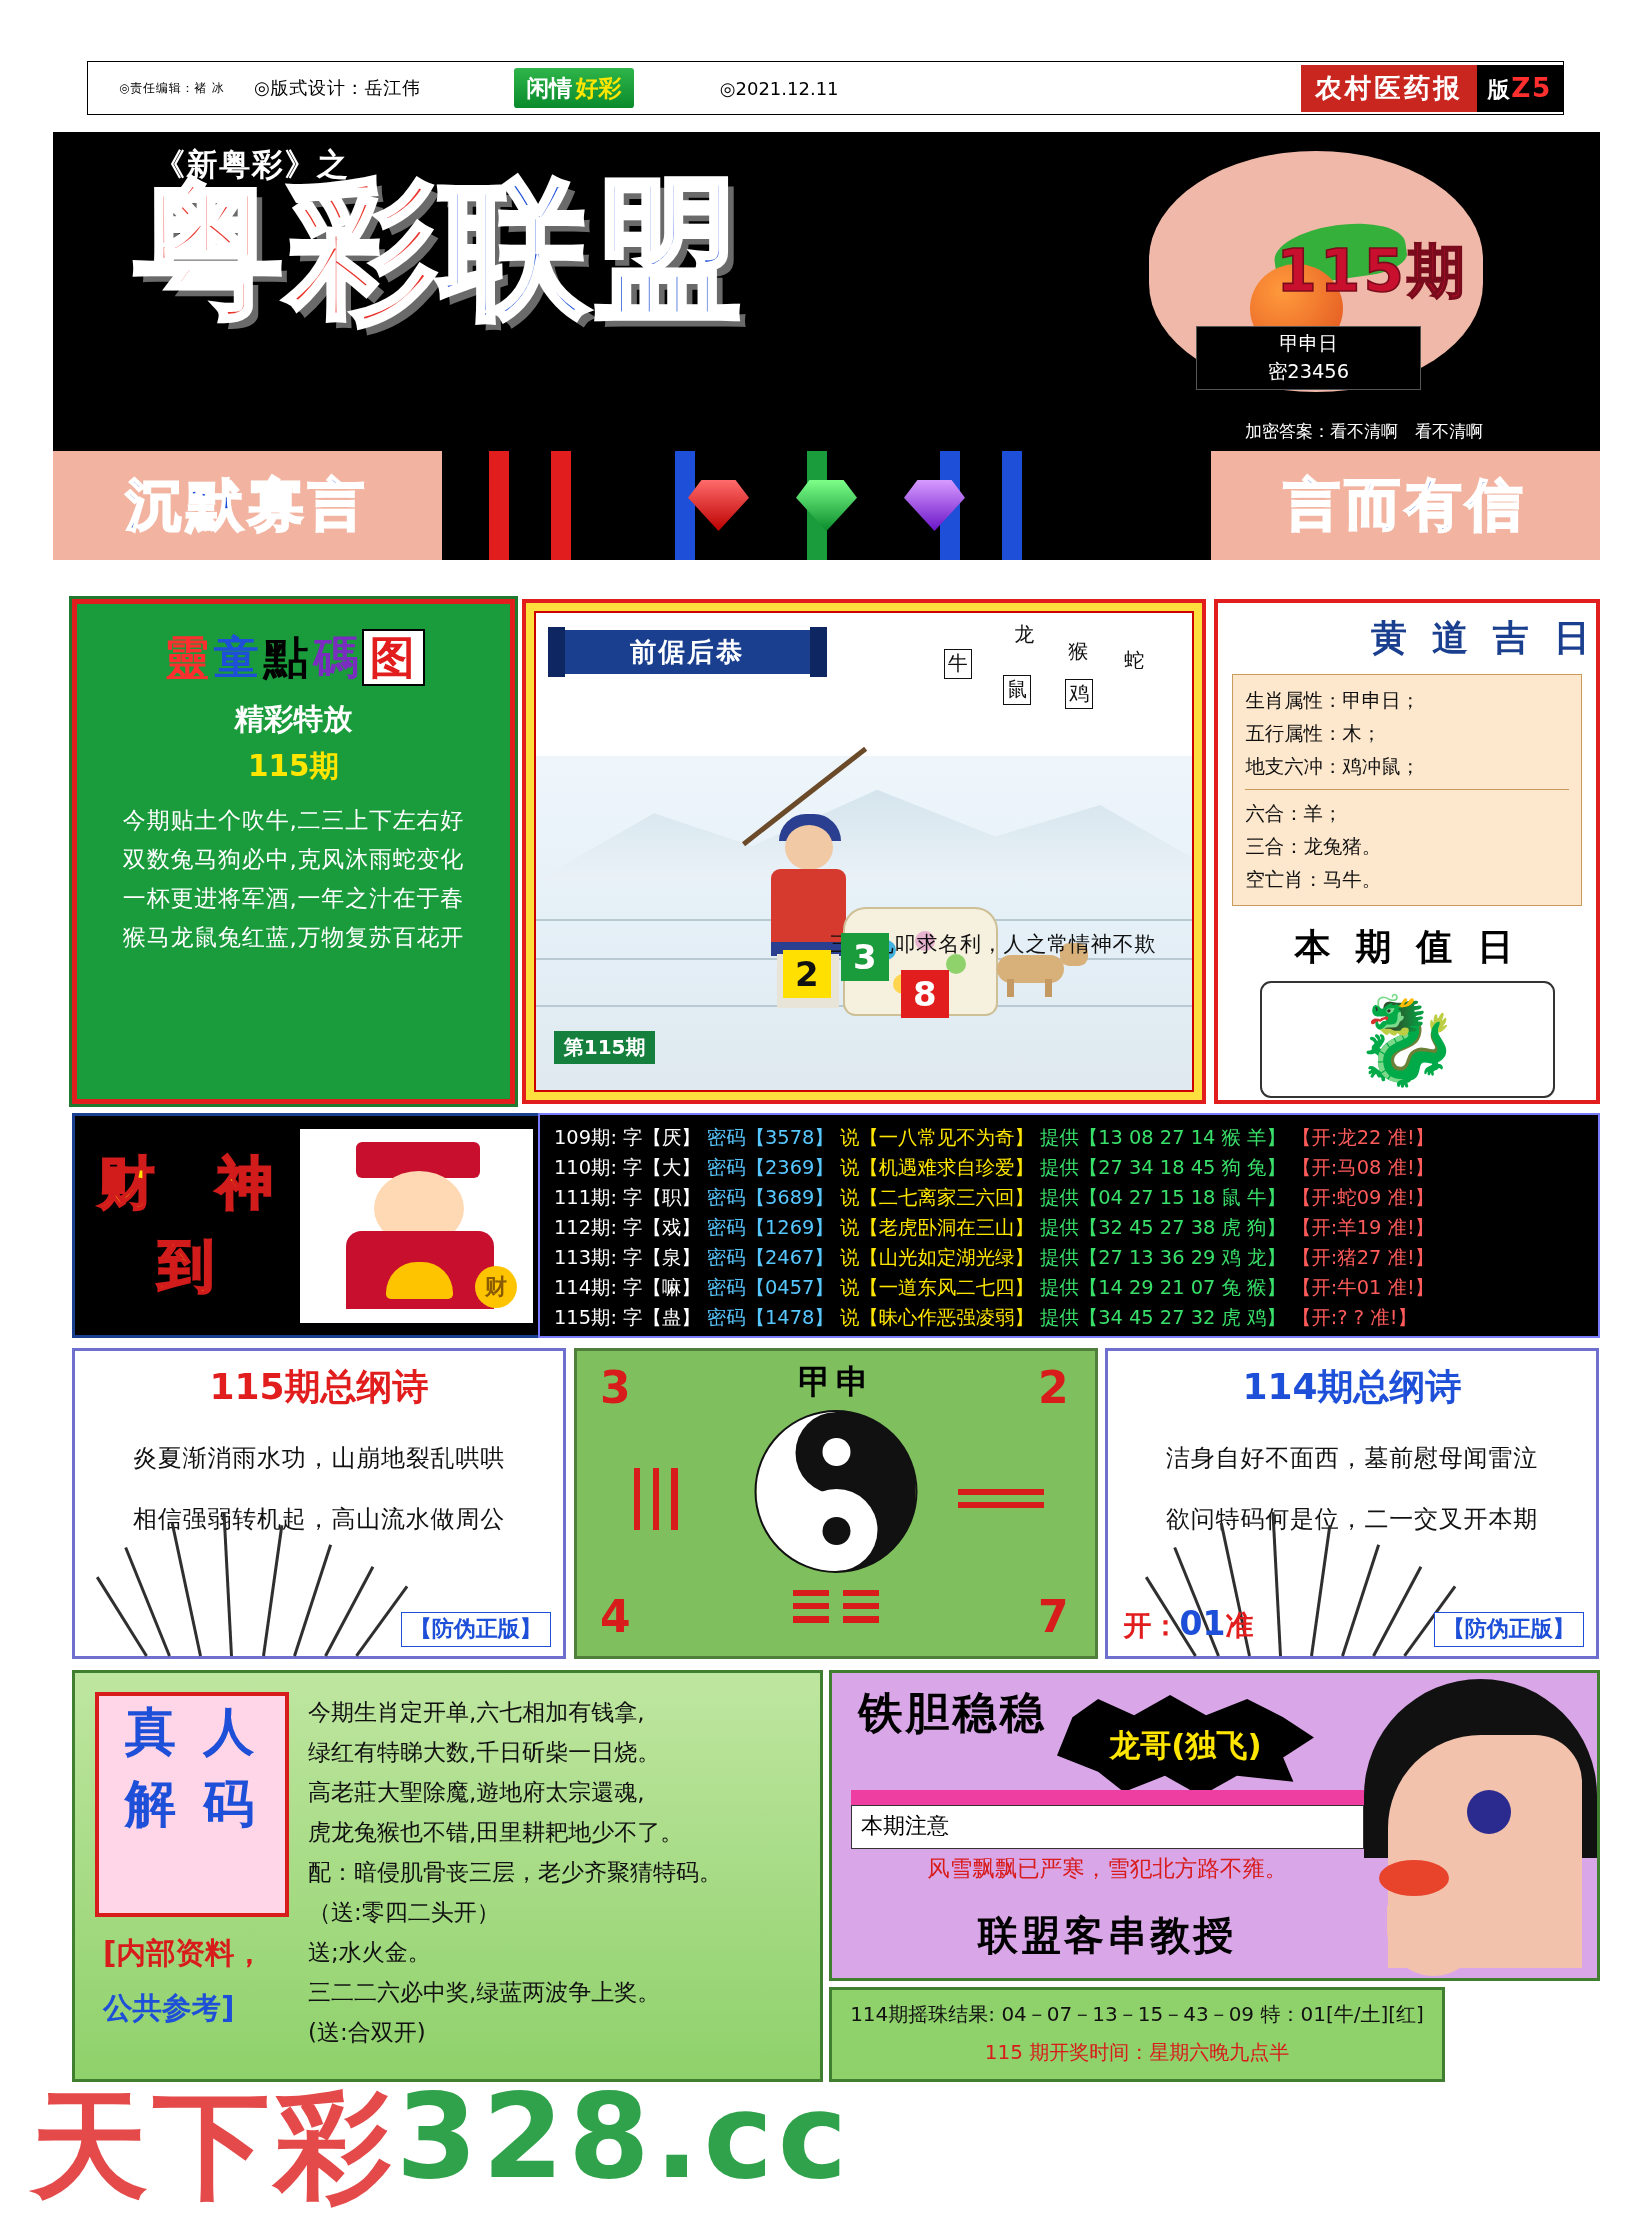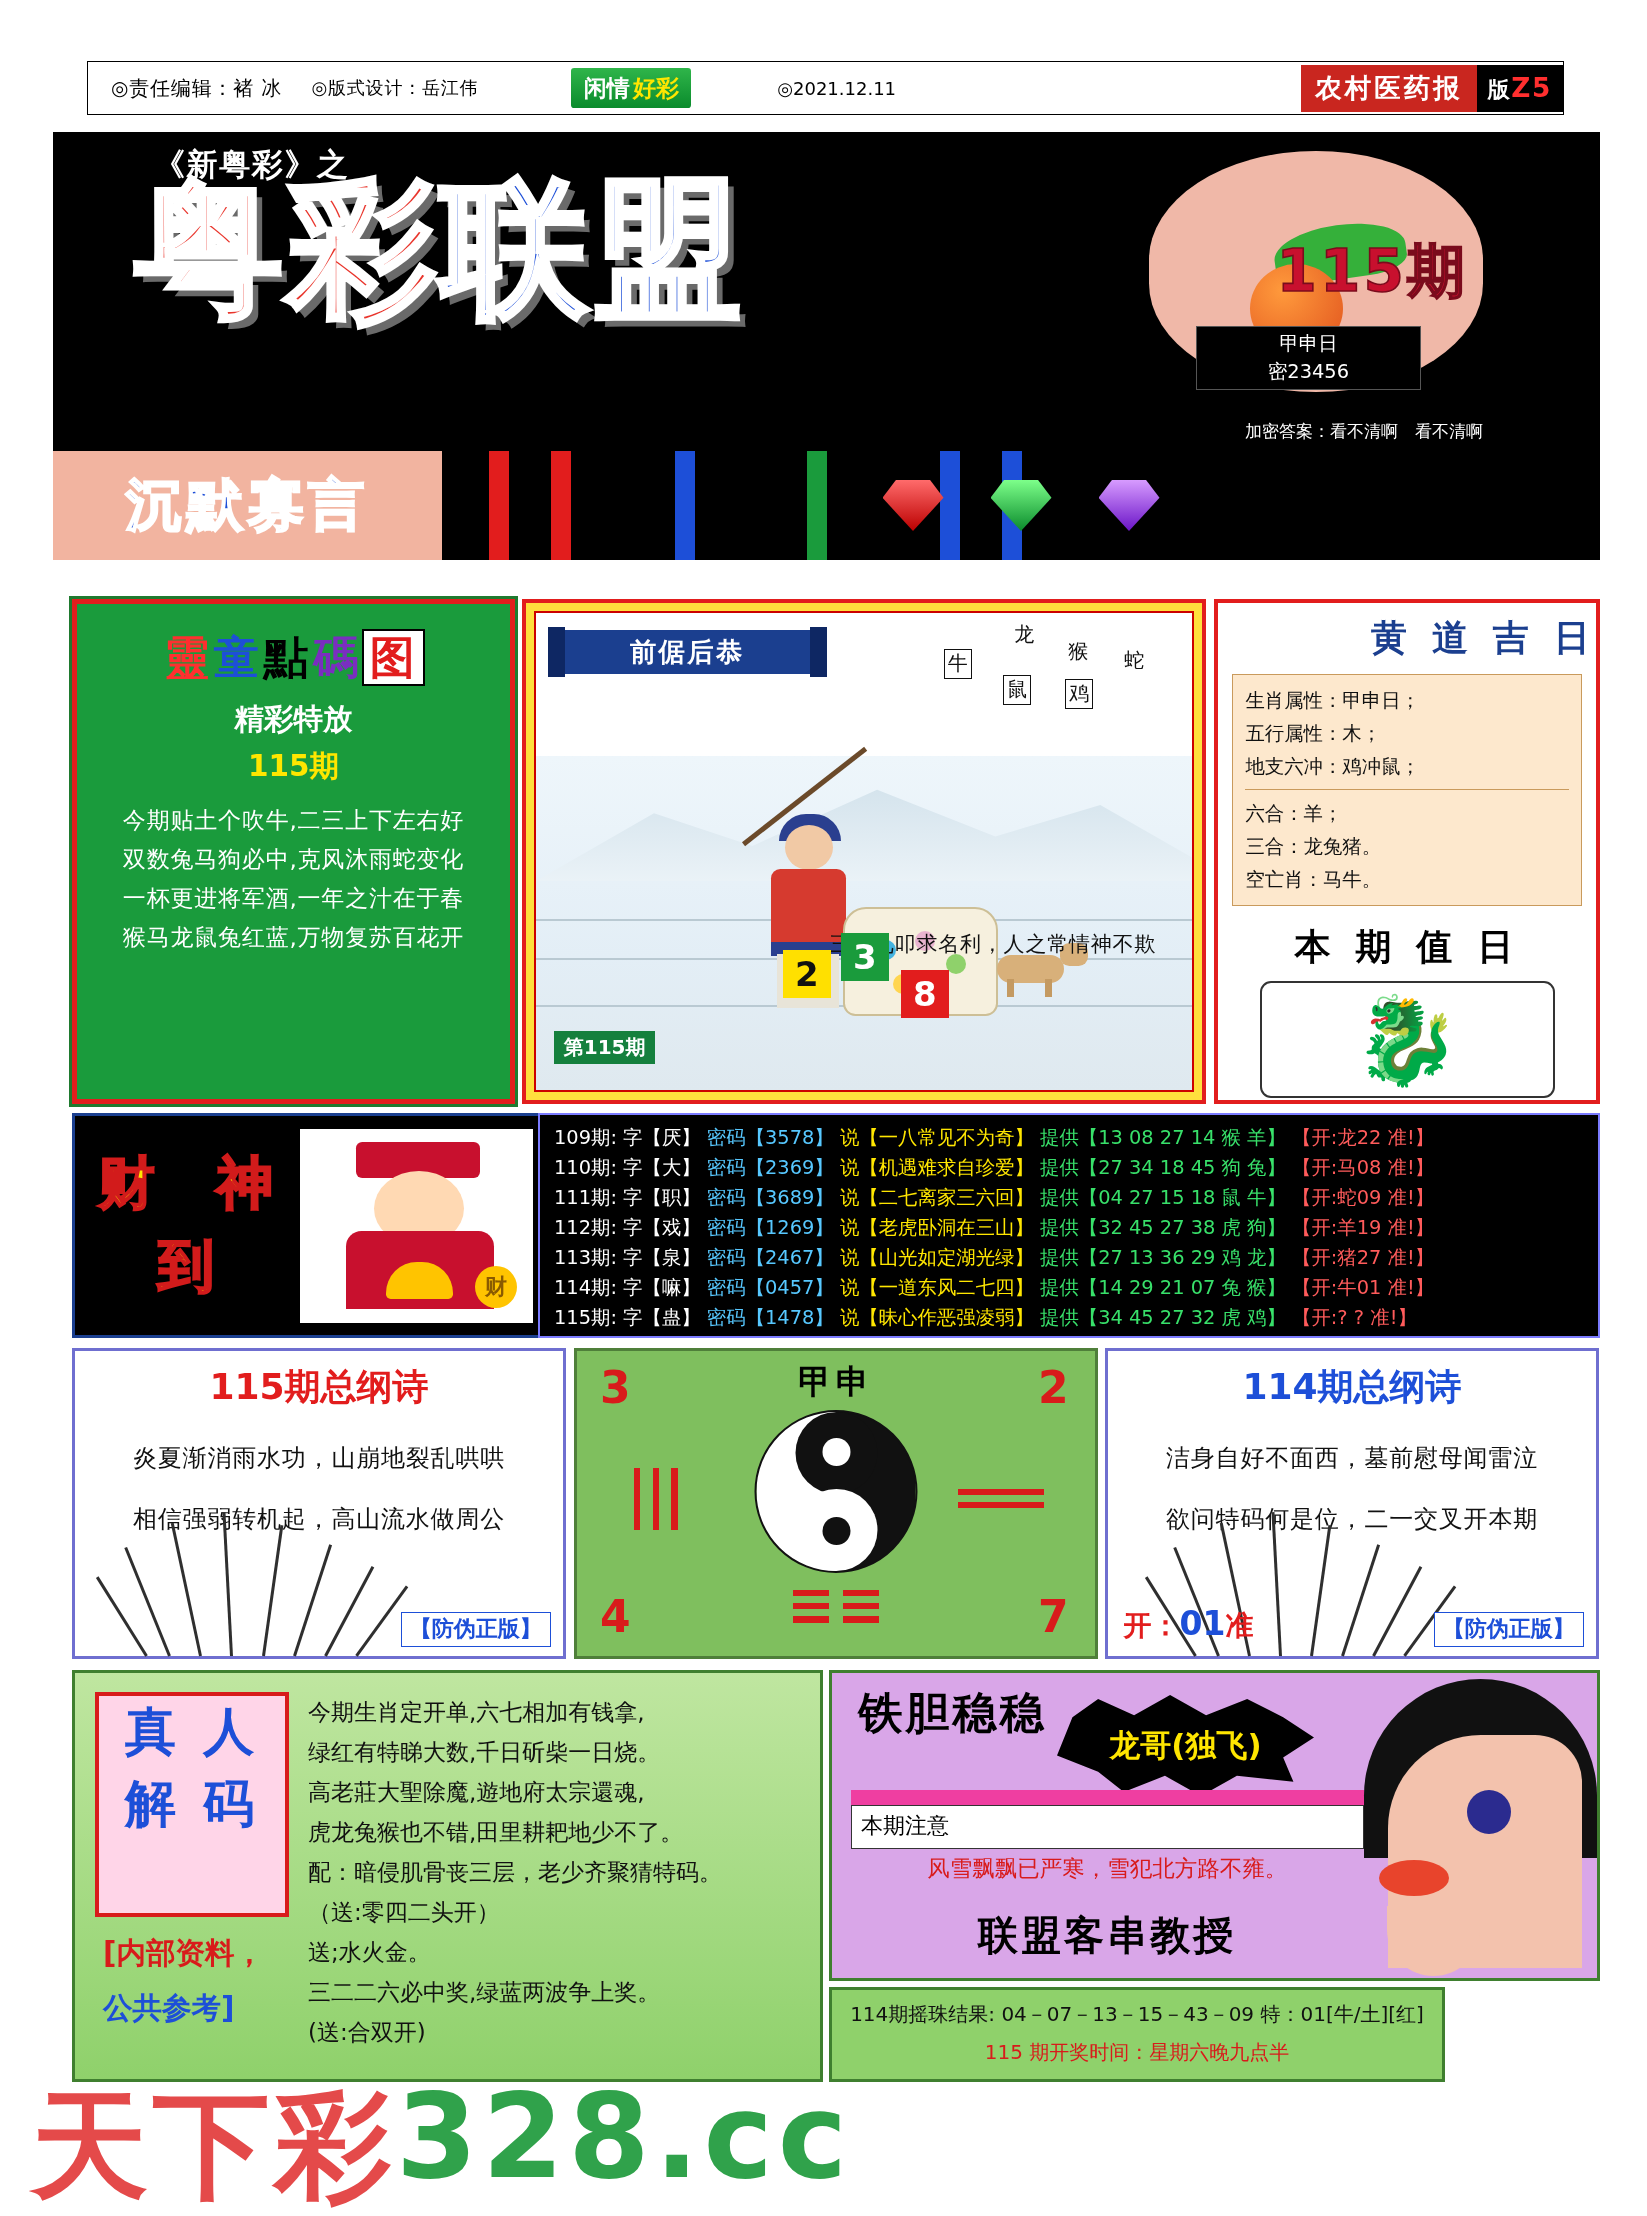--- a/index.html
+++ b/index.html
@@ -12,21 +12,21 @@
     overflow:hidden;
   }
   .page { position:absolute; left:0; top:0; width:1647px; height:2216px; background:#fff; }
 
   
   .topbar {
     position:absolute; left:87px; top:61px; width:1477px; height:54px;
     border:1.6px solid #000; background:#fff;
     display:flex; align-items:center;
   }
-  .topbar .editor { font-size:20px; color:#000; margin-left:23px; letter-spacing:0.8px; }
+  .topbar .editor { font-size:12px; color:#000; margin-left:31px; letter-spacing:0.8px; }
   .topbar .designer { font-size:18px; color:#000; margin-left:29.5px; letter-spacing:0.8px; }
   .topbar .brandbox {
     margin-left:93px; background:linear-gradient(#2fb54a,#0a8b2c);
     padding:4.7px 12.4px; border-radius:3.1px; display:flex; gap:3.1px; align-items:center;
   }
   .topbar .brandbox span { font-size:23px; font-weight:bold; color:#fff; }
   .topbar .brandbox .y { color:#ffe600; }
   .topbar .date { margin-left:86px; font-size:18px; color:#000; }
   .topbar .paper {
     margin-left:auto; background:#c9261f; color:#fff; font-size:26.4px; font-weight:bold;
@@ -378,20 +378,21 @@
       <div class="bar" style="left:47px;background:#e21d1d;"></div>
       <div class="bar" style="left:109px;background:#e21d1d;"></div>
       <div class="bar" style="left:233px;background:#1d4fd8;"></div>
       <div class="bar" style="left:365px;background:#1a9b3c;"></div>
       <div class="bar" style="left:498px;background:#1d4fd8;"></div>
       <div class="bar" style="left:560px;background:#1d4fd8;"></div>
       <div class="gem red"></div>
       <div class="gem green"></div>
       <div class="gem purple"></div>
     </div>
+    <div class="right">言而有信</div>
   </div>
 
   <div class="panel p-left">
     <div class="hdr">
       <span class="c1">靈</span><span class="c2">童</span><span class="c3">點</span><span class="c4">碼</span><span class="boxed">图</span>
     </div>
     <div class="s1">精彩特放</div>
     <div class="s2">115期</div>
     <div class="poem">
       <div>今期贴土个吹牛,二三上下左右好</div>

